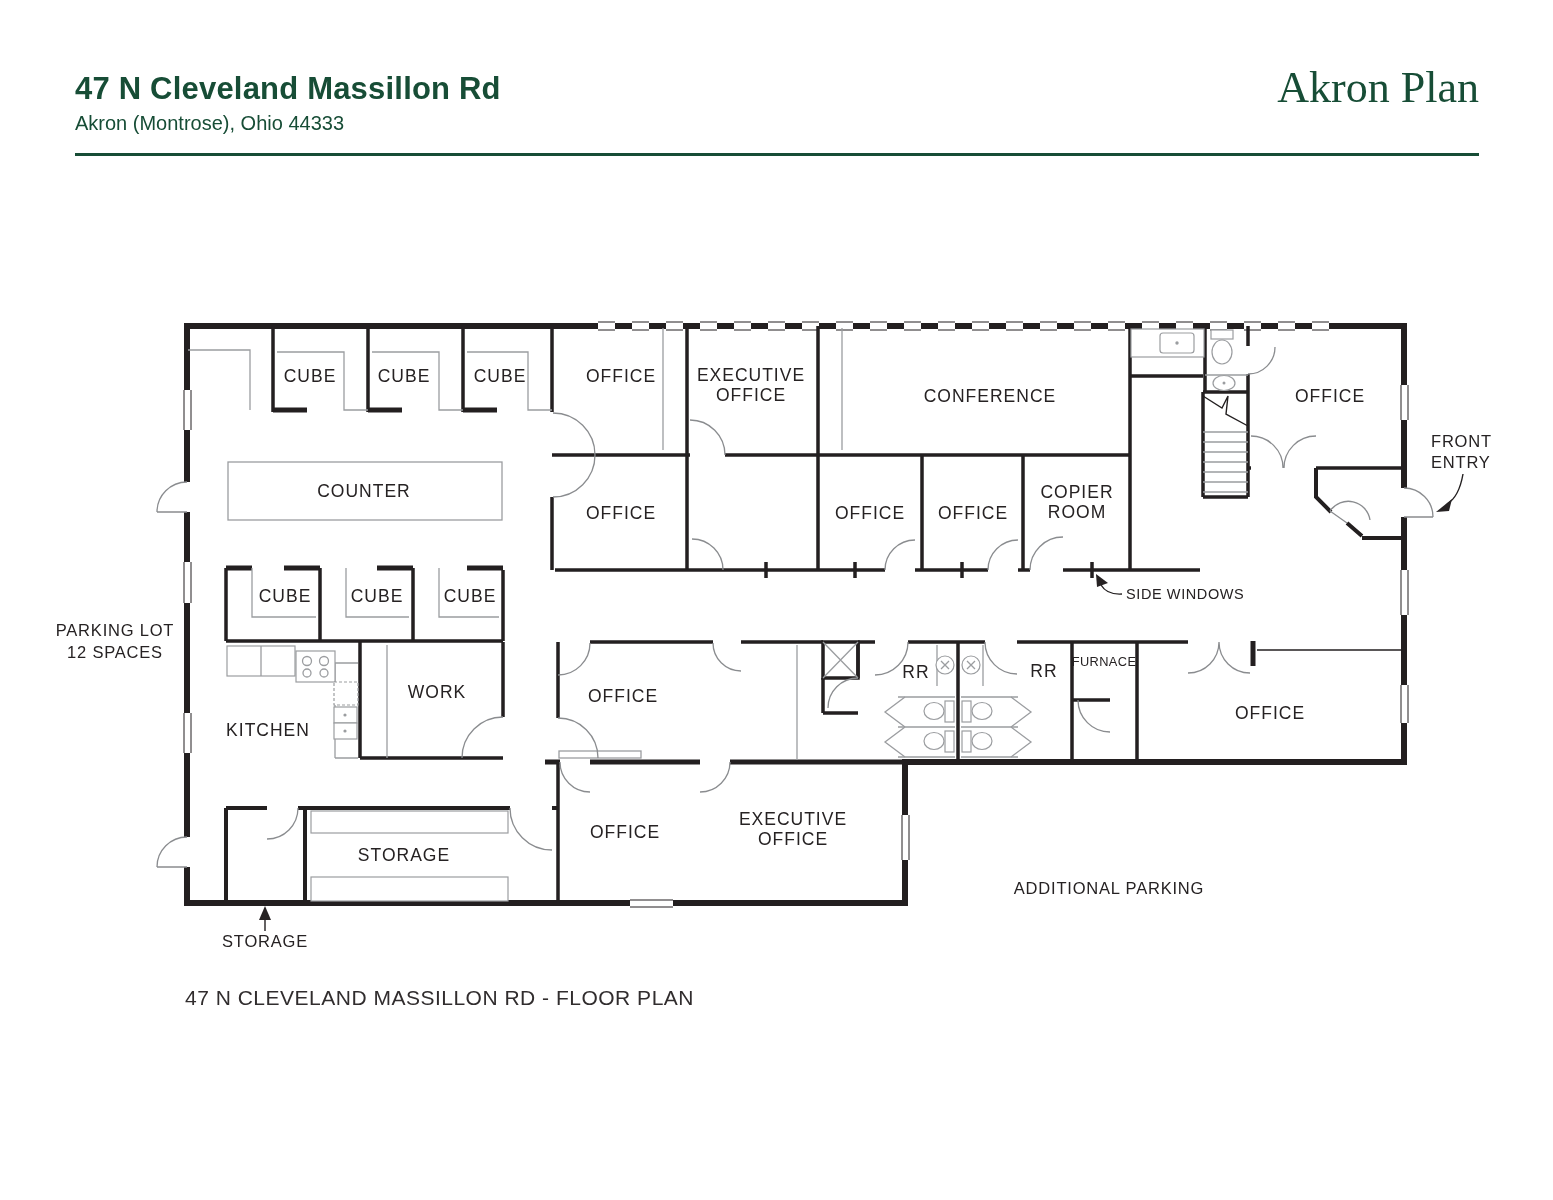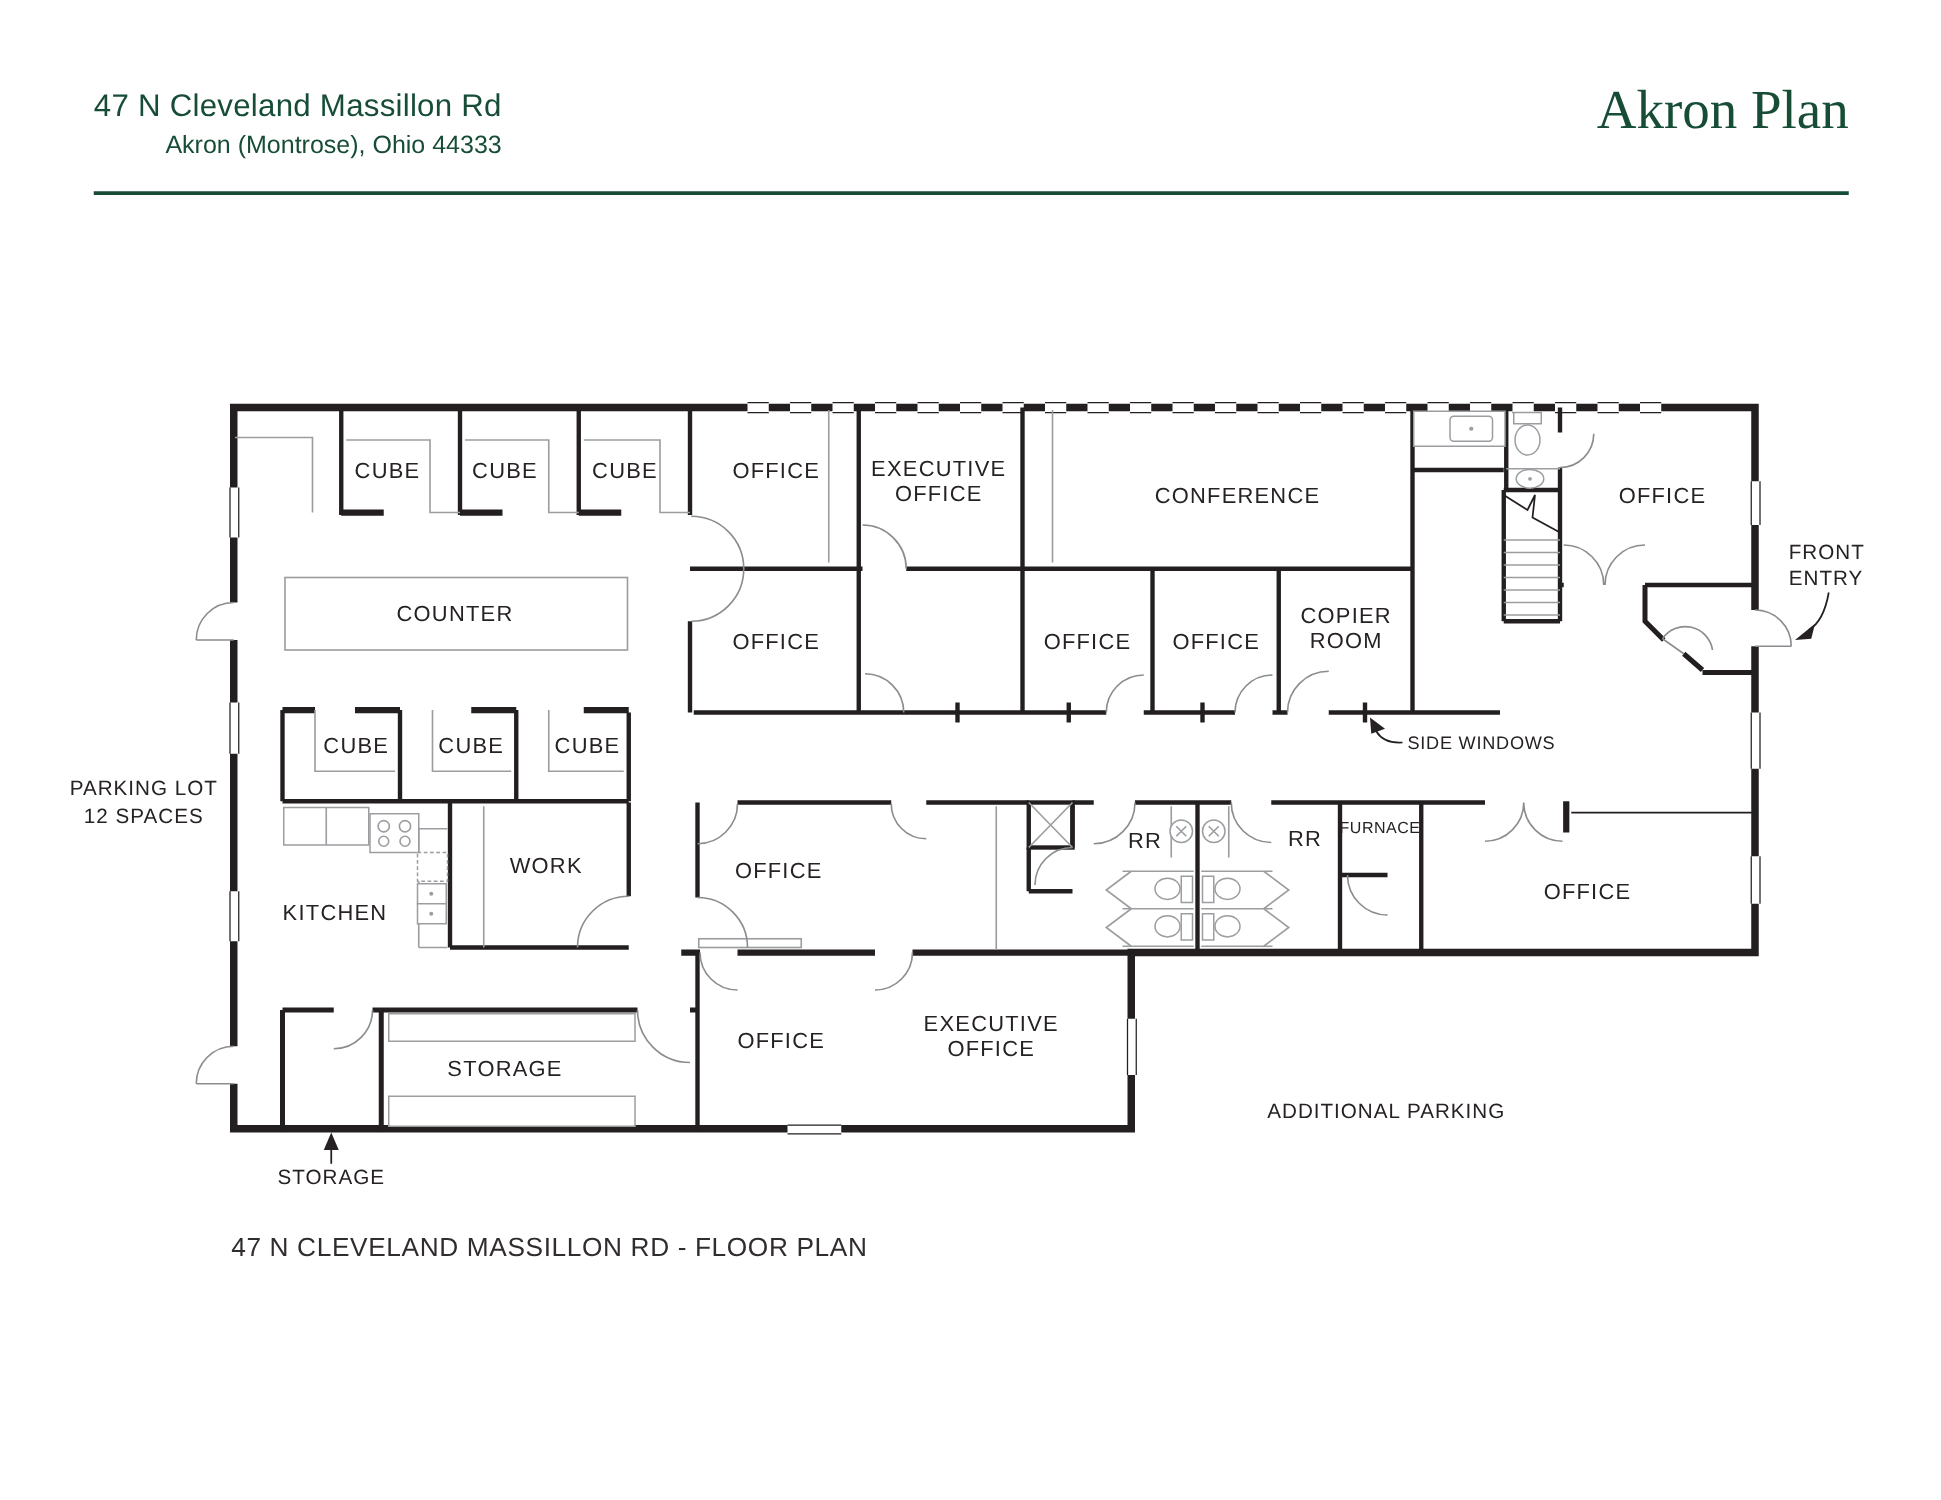--- a/index.html
+++ b/index.html
@@ -5,22 +5,22 @@
   :root{
     --accent:#174d36;
     --wall:#231f20;
     --thin-line:#9b9da0;
     --door-line:#8a8c8f;
   }
   html,body{margin:0;padding:0;background:#ffffff;}
   .page{position:relative;width:1553px;height:1200px;background:#fff;overflow:hidden;
         font-family:"Liberation Sans",sans-serif;}
   .hdr-address{position:absolute;left:75px;top:70px;color:var(--accent);}
-  .hdr-address .l1{font-size:25px;font-weight:normal;line-height:1.2;letter-spacing:.2px;}
-  .hdr-address .l2{font-size:20px;font-weight:normal;margin-top:5px;text-align:right;}
+  .hdr-address .l1{font-size:31px;font-weight:bold;line-height:1.2;letter-spacing:.2px;}
+  .hdr-address .l2{font-size:20px;font-weight:normal;margin-top:5px;}
   .hdr-title{position:absolute;right:74px;top:62px;color:var(--accent);
              font-family:"Liberation Serif",serif;font-size:44px;font-weight:500;}
   .hdr-rule{position:absolute;left:75px;top:153px;width:1404px;height:3px;background:var(--accent);}
   svg{position:absolute;left:0;top:0;}
   .w6{stroke:var(--wall);stroke-width:6;fill:none;}
   .w5{stroke:var(--wall);stroke-width:5;fill:none;}
   .w4{stroke:var(--wall);stroke-width:4;fill:none;}
   .w35{stroke:var(--wall);stroke-width:3.5;fill:none;}
   .w14{stroke:var(--wall);stroke-width:1.4;fill:none;}
   .thin{stroke:var(--thin-line);stroke-width:1.3;fill:none;}

